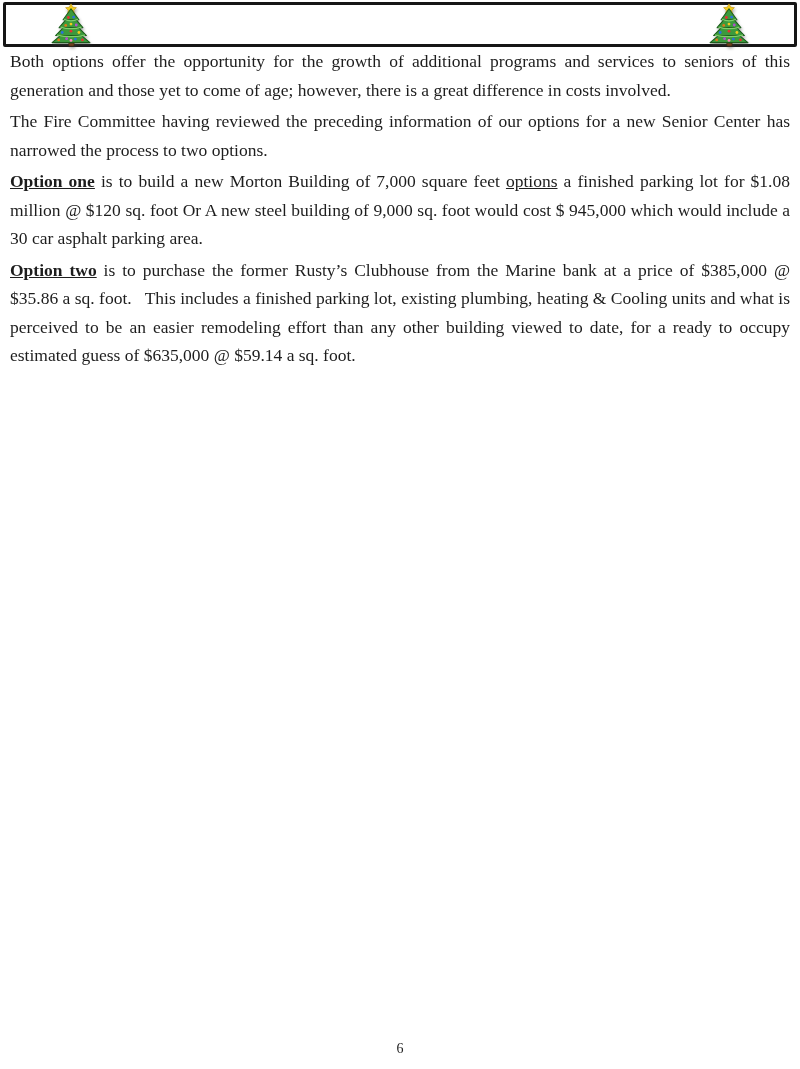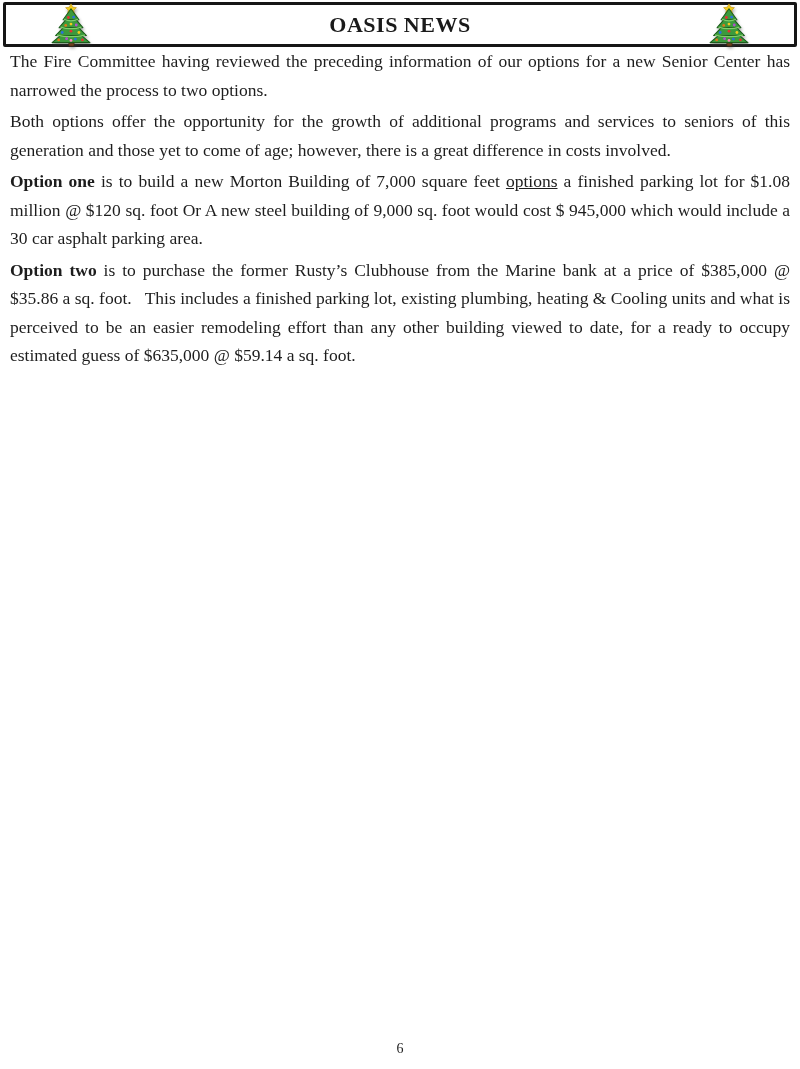--- a/index.html
+++ b/index.html
@@ -67,20 +67,21 @@
     margin: 0 0 3px 0;
     font-size: 17.5px;
     line-height: 28.5px;
     text-align: justify;
     color: #1d1d1d;
   }
   .gap-lg { margin-top: 20px; }
   .gap-sm { margin-top: 13px; }
   .b-u {
     font-weight: bold;
+    text-decoration: underline;
   }
   .u {
     text-decoration: underline;
   }
 
   
   .page-number {
     position: absolute;
     left: 0;
     right: 0;
@@ -115,21 +116,20 @@
         <circle cx="14" cy="33.5" r="1.6" fill="#2b6fe0"></circle>
         <circle cx="24" cy="32" r="1.6" fill="#e63030"></circle>
         <circle cx="33" cy="33.5" r="1.6" fill="#f2c91d"></circle>
         <circle cx="10" cy="42" r="1.6" fill="#e07818"></circle>
         <circle cx="19" cy="40.5" r="1.6" fill="#b24fd0"></circle>
         <circle cx="29" cy="41" r="1.6" fill="#2b6fe0"></circle>
         <circle cx="37" cy="42" r="1.6" fill="#e63030"></circle>
         <circle cx="24" cy="42.5" r="1.6" fill="#ff86c2"></circle>
       </svg>
     </span>
-    <h1>OASIS NEWS</h1>
     <span class="tree-wrap">
       <svg class="tree-svg" viewBox="0 0 48 50" aria-hidden="true">
         <path d="M24 1 l1.9 3.8 4.2 0.5 -3.1 2.8 0.9 4.1 -3.9 -2.2 -3.9 2.2 0.9 -4.1 -3.1 -2.8 4.2 -0.5 Z" fill="#f5cf1b" stroke="#c89b12" stroke-width="0.8"></path>
         <rect x="21.5" y="44" width="6" height="5" rx="1" fill="#6d3f1e" stroke="#3e2410" stroke-width="0.8"></rect>
         <polygon points="24,27 45.5,45 2.5,45" fill="#3c9a3c" stroke="#1c5c1c" stroke-width="1.2" stroke-linejoin="round"></polygon>
         <polygon points="24,19 41.5,37 6.5,37" fill="#3c9a3c" stroke="#1c5c1c" stroke-width="1.2" stroke-linejoin="round"></polygon>
         <polygon points="24,12 37.5,28 10.5,28" fill="#3c9a3c" stroke="#1c5c1c" stroke-width="1.2" stroke-linejoin="round"></polygon>
         <polygon points="24,6.5 33,19 15,19" fill="#3c9a3c" stroke="#1c5c1c" stroke-width="1.2" stroke-linejoin="round"></polygon>
         <path d="M16 18.5 Q24 22 32 18.5" fill="none" stroke="#7ed06a" stroke-width="1.4"></path>
         <path d="M12 27.5 Q24 31 36 27.5" fill="none" stroke="#7ed06a" stroke-width="1.4"></path>
@@ -147,25 +147,25 @@
         <circle cx="29" cy="41" r="1.6" fill="#2b6fe0"></circle>
         <circle cx="37" cy="42" r="1.6" fill="#e63030"></circle>
         <circle cx="24" cy="42.5" r="1.6" fill="#ff86c2"></circle>
       </svg>
     </span>
   </header>
 
   <main class="article">
 
     <p>
-      <span>The Fire Committee having reviewed the preceding information of our options for a new Senior Center has narrowed the process to two options.</span>
+      <span>Both options offer the opportunity for the growth of additional programs and services to seniors of this generation and those yet to come of age; however, there is a great difference in costs involved.</span>
     </p>
 
     <p>
-      <span>Both options offer the opportunity for the growth of additional programs and services to seniors of this generation and those yet to come of age; however, there is a great difference in costs involved.</span>
+      <span>The Fire Committee having reviewed the preceding information of our options for a new Senior Center has narrowed the process to two options.</span>
     </p>
 
     <p class="gap-lg">
       <span class="b-u">Option one</span><span> is to build a new Morton Building of 7,000 square feet </span><span class="u">options</span><span> a finished parking lot for $1.08 million @ $120 sq. foot Or A new steel building of 9,000 sq. foot would cost $ 945,000 which would include a 30 car asphalt parking area.</span>
     </p>
 
     <p class="gap-lg">
       <span class="b-u">Option two</span><span> is to purchase the former Rusty’s Clubhouse from the Marine bank at a price of $385,000 @ $35.86 a sq. foot.&nbsp;&nbsp; This includes a finished parking lot, existing plumbing, heating &amp; Cooling units and what is perceived to be an easier remodeling effort than any other building viewed to date, for a ready to occupy estimated guess of $635,000 @ $59.14 a sq. foot.</span>
     </p>
 

